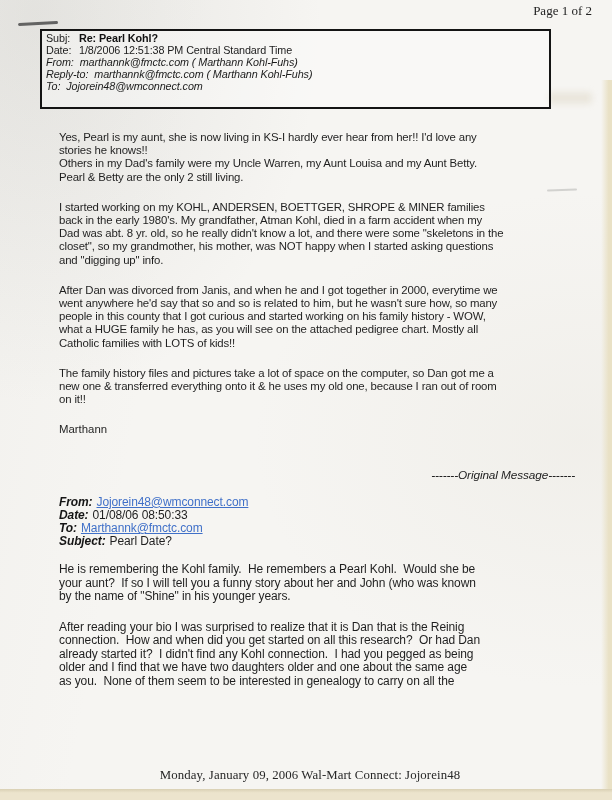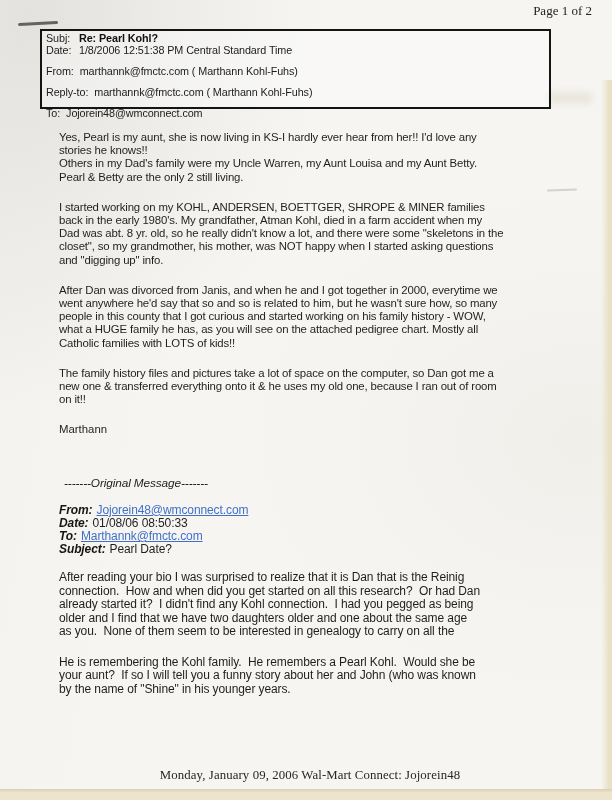--- a/index.html
+++ b/index.html
@@ -29,27 +29,27 @@
     position:absolute;left:40px;top:29px;width:503px;height:71px;
     border:2px solid #141414;background:rgba(255,255,255,0.35);
     padding:1px 0 4px 4px;box-sizing:content-box;
     font-size:10.8px;line-height:12.1px;letter-spacing:-0.1px;color:#1c1c1c;
   }
   .hrow{white-space:nowrap;overflow:hidden;}
   .hlabel{display:inline-block;}
   .hlabel.tabbed{min-width:33px;}
   .hlabel.gap6{margin-right:6px;}
   .hrow .v-bold{font-weight:bold;color:#111;}
-  .hrow.italic{margin-top:9px;}
+  .hrow.italic{font-style:italic;}
 
   
   .content{position:absolute;left:59px;top:131px;width:516px;}
   .p1{font-size:11.4px;line-height:13.2px;letter-spacing:-0.15px;white-space:pre-wrap;margin:0 0 17px 0;}
-  .sig{font-size:11.4px;line-height:13.2px;margin:0 0 40px 0;}
-  .orig-divider{font-size:11.8px;line-height:13px;font-style:italic;font-weight:500;letter-spacing:-0.1px;margin:0 0 14px 5px;color:#222;}
+  .sig{font-size:11.4px;line-height:13.2px;margin:0 0 32px 0;}
+  .orig-divider{font-size:11.8px;line-height:13px;font-style:italic;font-weight:500;letter-spacing:-0.1px;margin:0 0 14px 5px;color:#222;text-align:right;}
   .meta2{font-size:12px;line-height:13.2px;letter-spacing:-0.1px;margin:0 0 15px 0;}
   .meta2 .mlabel{font-weight:bold;font-style:italic;color:#151515;margin-right:4px;}
   .meta2 a, .link{color:#4070c8;text-decoration:underline;}
   .p2{font-size:12px;line-height:13.5px;letter-spacing:-0.1px;white-space:pre-wrap;margin:0 0 17px 0;}
   .p2.gap-lg{margin-bottom:18px;}
 
   .footer-line{position:absolute;left:4px;top:768px;width:612px;text-align:center;font-family:"Liberation Serif", serif;font-size:12.8px;color:#262626;letter-spacing:0.1px;}
 </style>
 </head>
 <body>
@@ -104,25 +104,25 @@
 
     <p class="orig-divider">-------Original Message-------</p>
 
     <div class="meta2">
       <div><span class="mlabel">From:</span><span class="link">Jojorein48@wmconnect.com</span></div>
       <div><span class="mlabel">Date:</span><span>01/08/06 08:50:33</span></div>
       <div><span class="mlabel">To:</span><span class="link">Marthannk@fmctc.com</span></div>
       <div><span class="mlabel">Subject:</span><span>Pearl Date?</span></div>
     </div>
 
+    <p class="p2">He is remembering the Kohl family.  He remembers a Pearl Kohl.  Would she be
+your aunt?  If so I will tell you a funny story about her and John (who was known
+by the name of "Shine" in his younger years.</p>
     <p class="p2">After reading your bio I was surprised to realize that it is Dan that is the Reinig
 connection.  How and when did you get started on all this research?  Or had Dan
 already started it?  I didn't find any Kohl connection.  I had you pegged as being
 older and I find that we have two daughters older and one about the same age
 as you.  None of them seem to be interested in genealogy to carry on all the</p>
-    <p class="p2">He is remembering the Kohl family.  He remembers a Pearl Kohl.  Would she be
-your aunt?  If so I will tell you a funny story about her and John (who was known
-by the name of "Shine" in his younger years.</p>
   </div>
 
   <div class="footer-line">Monday, January 09, 2006 Wal-Mart Connect: Jojorein48</div>
 
 </div>
 
 </body></html>

